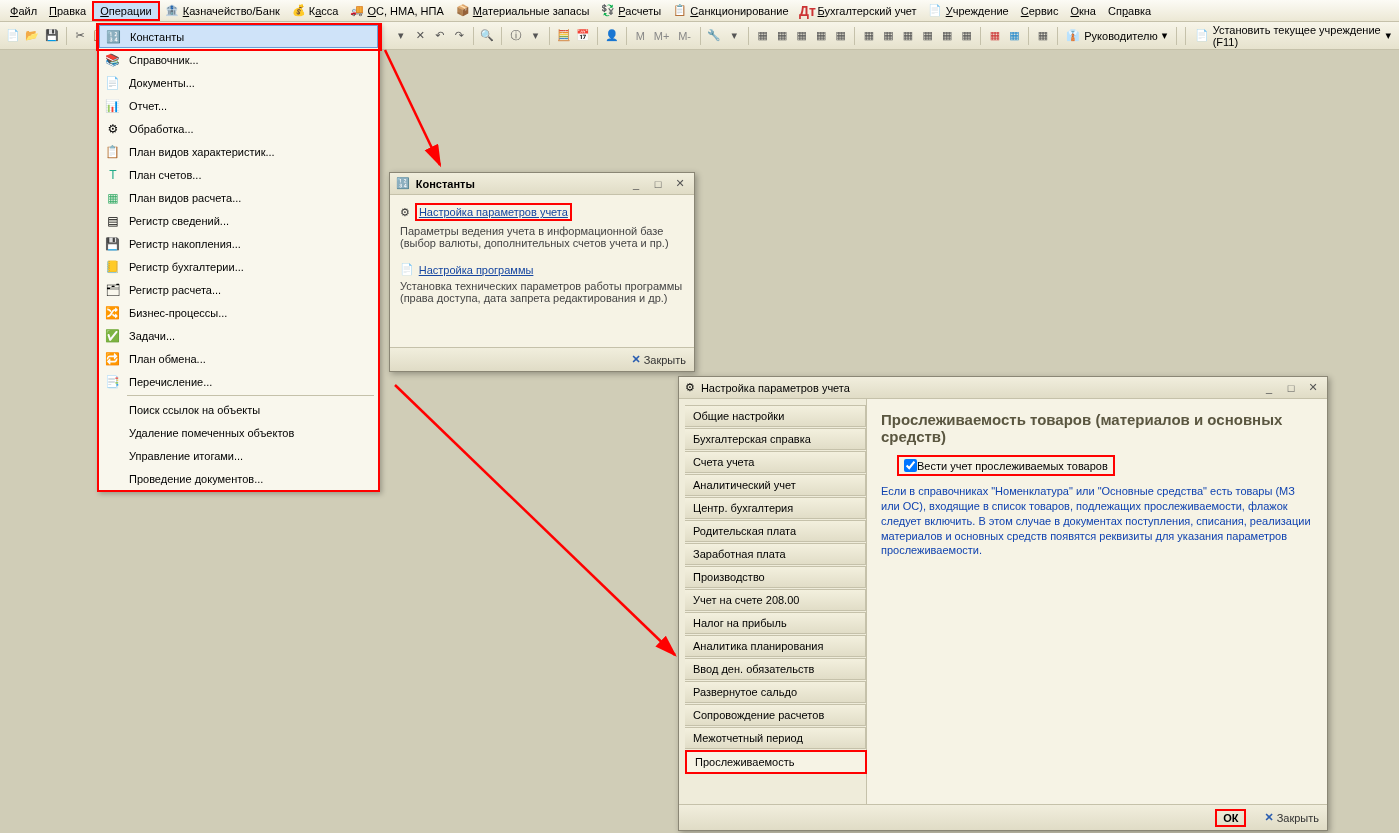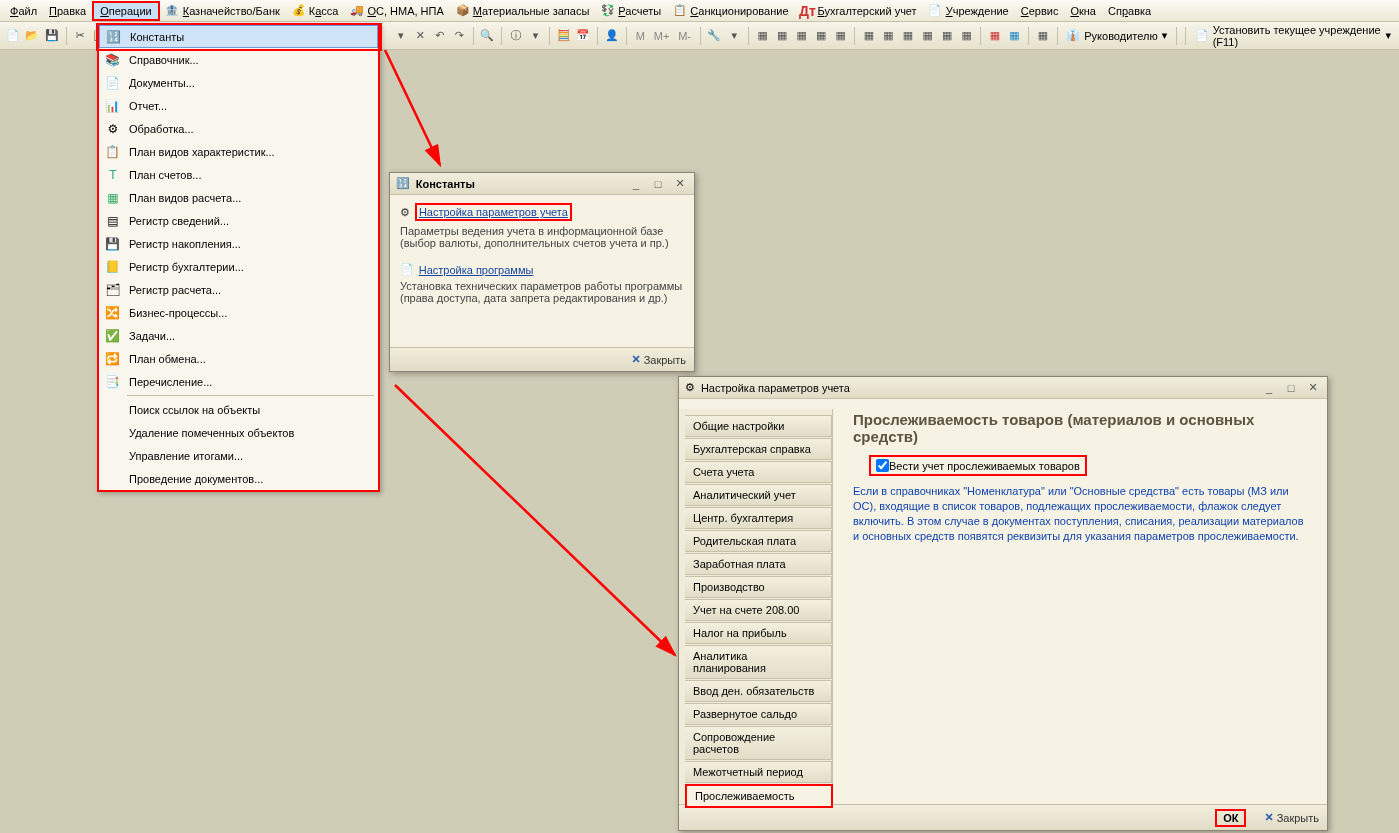--- a/index.html
+++ b/index.html
@@ -96,43 +96,42 @@
     border-top:1px solid #c5c1aa;
     display:flex; align-items:center; justify-content:flex-end;
     padding: 0 8px; gap:8px;
   }
   .foot-link { color:#333; display:flex; align-items:center; gap:3px; cursor:default;}
   .x-blue { color:#2a5db0; font-weight:bold; }
   
   .settings-win { left:678px; top:376px; width:650px; height:455px; }
   .settings-body { display:flex; height:calc(100% - 22px - 26px); }
   .tabs-col {
-    width:154px;
+    width:188px;
     background:#efecda;
     border-right:1px solid #c5c1aa;
     padding-top:6px;
-    margin-top:10px;
   }
   .vtab {
     background: linear-gradient(#f3f0de,#e1ddc7);
     border:1px solid #c5c1aa;
     border-left: none;
     margin: 0 0 1px 6px;
     padding: 4px 8px;
     font-size:11px;
     cursor:default;
   }
   .vtab-active { 
     background: #f6f3e5;
     border-right: 1px solid #f6f3e5;
     margin-right:-1px;
     position: relative;
     z-index: 1;
   }
-  .content-col { flex:1; padding: 12px 20px; background:#f6f3e5; }
+  .content-col { flex:1; padding: 12px 14px; background:#f6f3e5; }
   .content-col h3 { font-size:15px; font-weight:bold; color:#5a5640; margin-bottom:10px;}
   .chk-row { display:flex; align-items:flex-end; padding:3px 0;margin-left:16px;}
   .help-text { color:#1043b0; font-size:11px; line-height:1.35; margin-top:8px;}
   .settings-footer {
     position:absolute; bottom:0; left:0; right:0;
     height:26px; background: linear-gradient(#f1eedd,#e0dcc6);
     border-top:1px solid #c5c1aa;
     display:flex; align-items:center; justify-content:flex-end; padding:0 8px; gap:18px;
   }
   .btn-ok { font-weight:bold; padding:1px 6px;}

